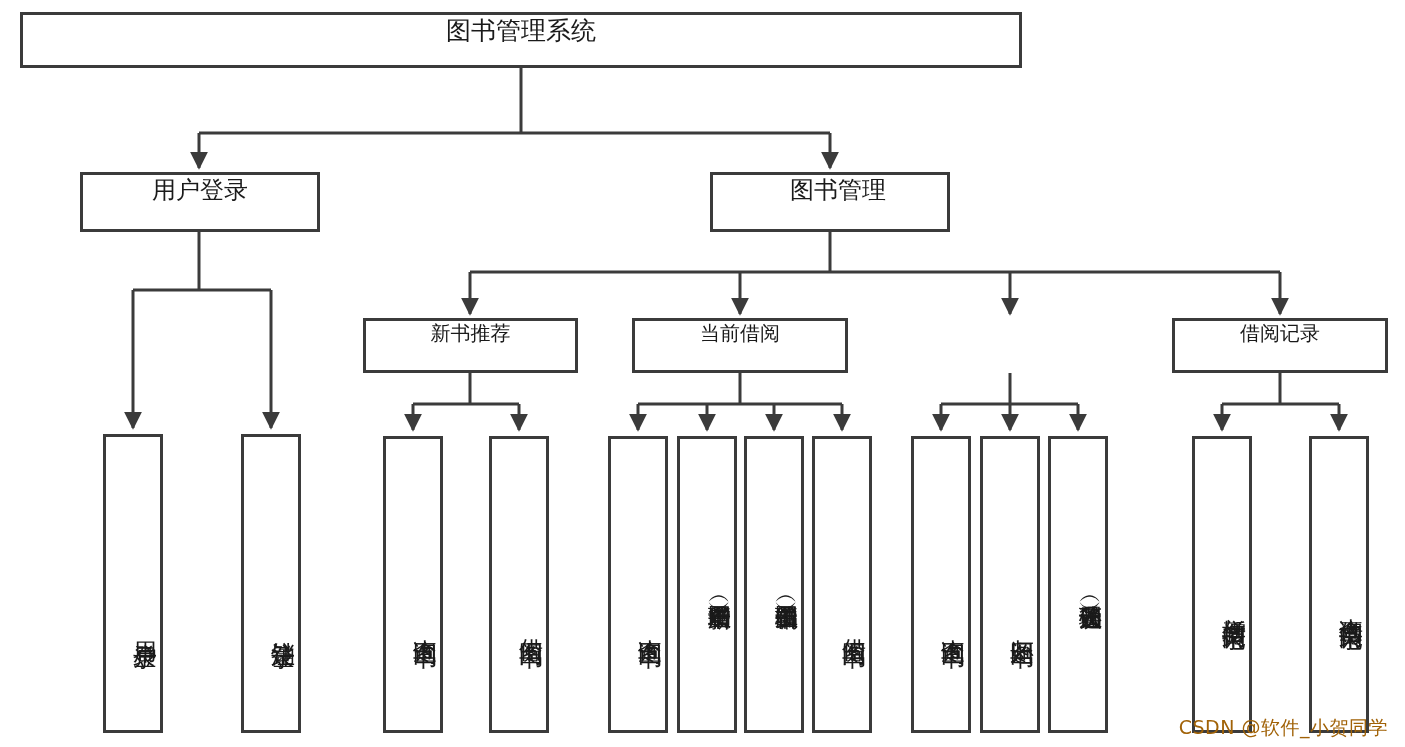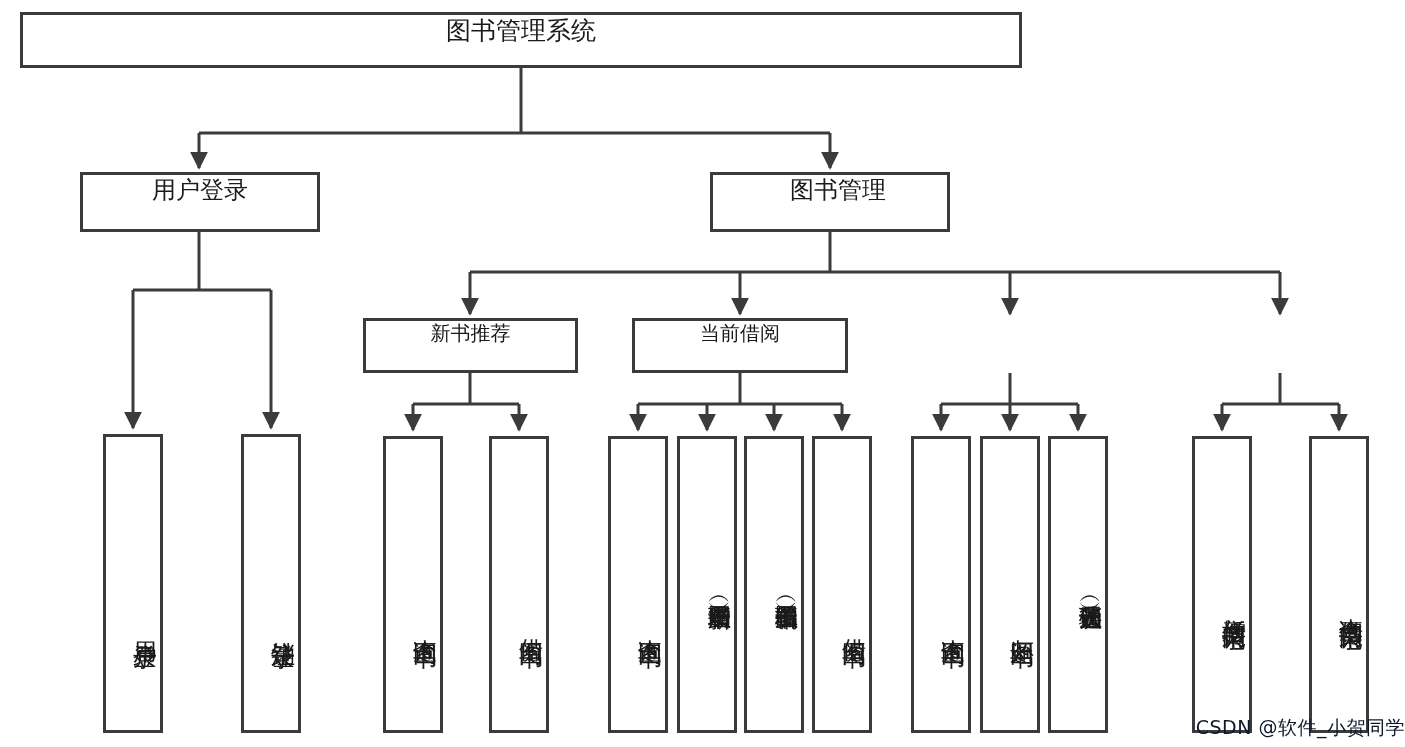--- a/index.html
+++ b/index.html
@@ -55,24 +55,24 @@
     align-items: flex-start;
     justify-content: center;
   }
   .node.leaf.tall-text {
     padding-top: 6px;
     font-size: 23px;
     letter-spacing: 0px;
   }
   .watermark {
     position: absolute;
-    right: 0;
+    right: 17px;
     bottom: 6px;
     font-size: 19px;
-    color: #0f172a;
+    color: #a16207;
     white-space: nowrap;
     letter-spacing: 0.5px;
   }
 </style>
 </head>
 <body>
 
 <div id="canvas">
 
   <svg id="edges" viewBox="0 0 1405 747" xmlns="http://www.w3.org/2000/svg">
@@ -137,20 +137,23 @@
   <div class="node level2" style="left:710px; top:172px; width:240px; height:60px;padding-left:16px;">
     <span>图书管理</span>
   </div>
 
   <div class="node level3" style="left:363px; top:318px; width:215px; height:55px;">
     <span>新书推荐</span>
   </div>
   <div class="node level3" style="left:632px; top:318px; width:216px; height:55px;">
     <span>当前借阅</span>
   </div>
+  <div class="node level3" style="left:1172px; top:318px; width:216px; height:55px;">
+    <span>借阅记录</span>
+  </div>
 
   <div class="node leaf" style="left:103px; top:434px; width:60px; height:299px; padding-top:84px;">
     <span>用户登录</span>
   </div>
   <div class="node leaf" style="left:241px; top:434px; width:60px; height:299px; padding-top:84px;">
     <span>注销登录</span>
   </div>
 
   <div class="node leaf" style="left:383px; top:436px; width:60px; height:297px; padding-top:78px;">
     <span>查询图书</span>

